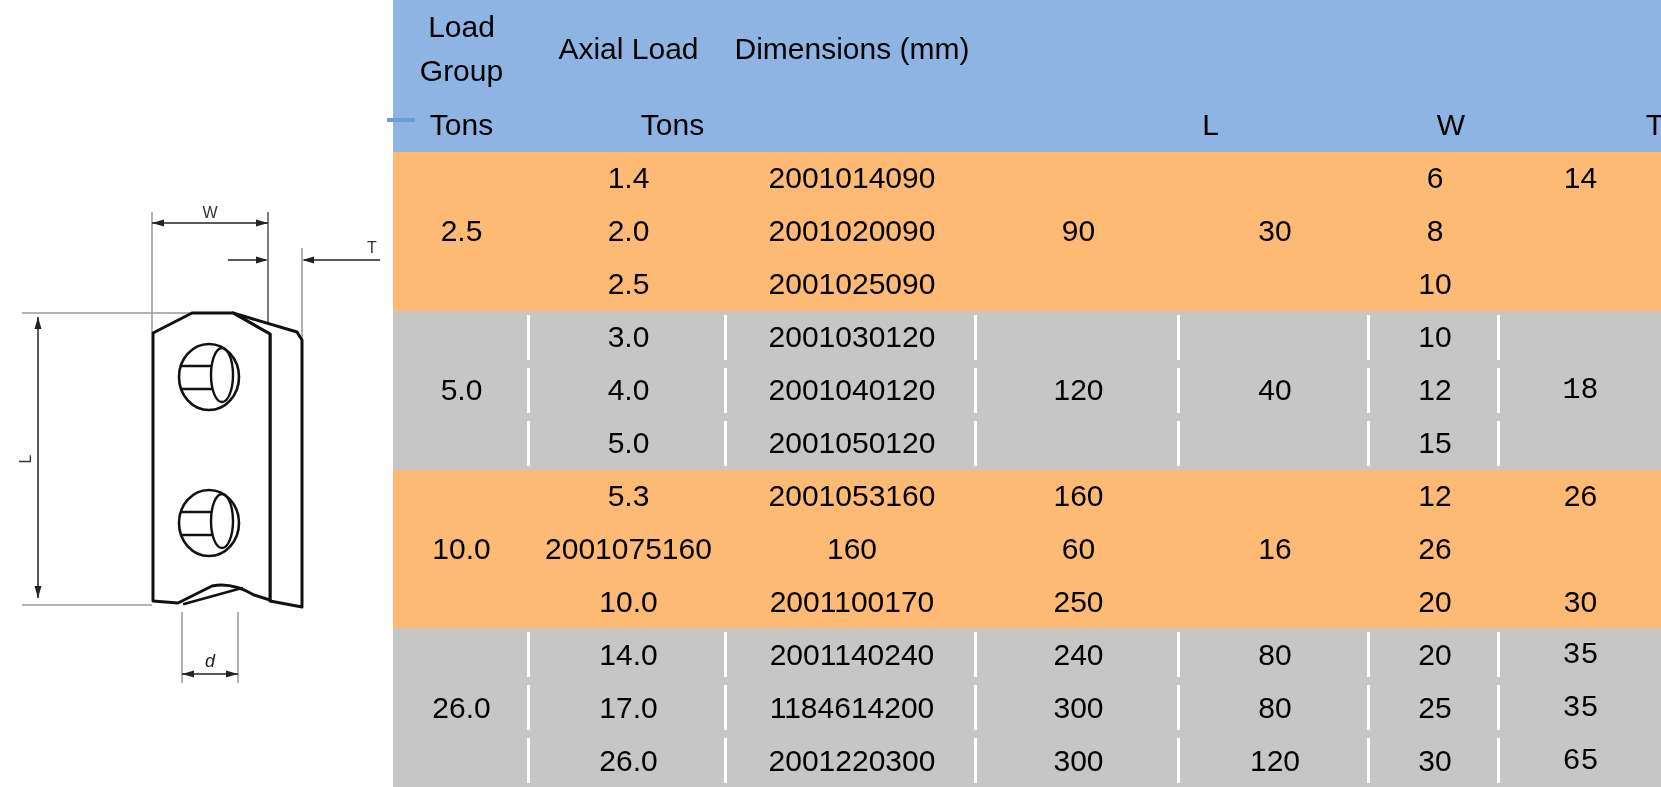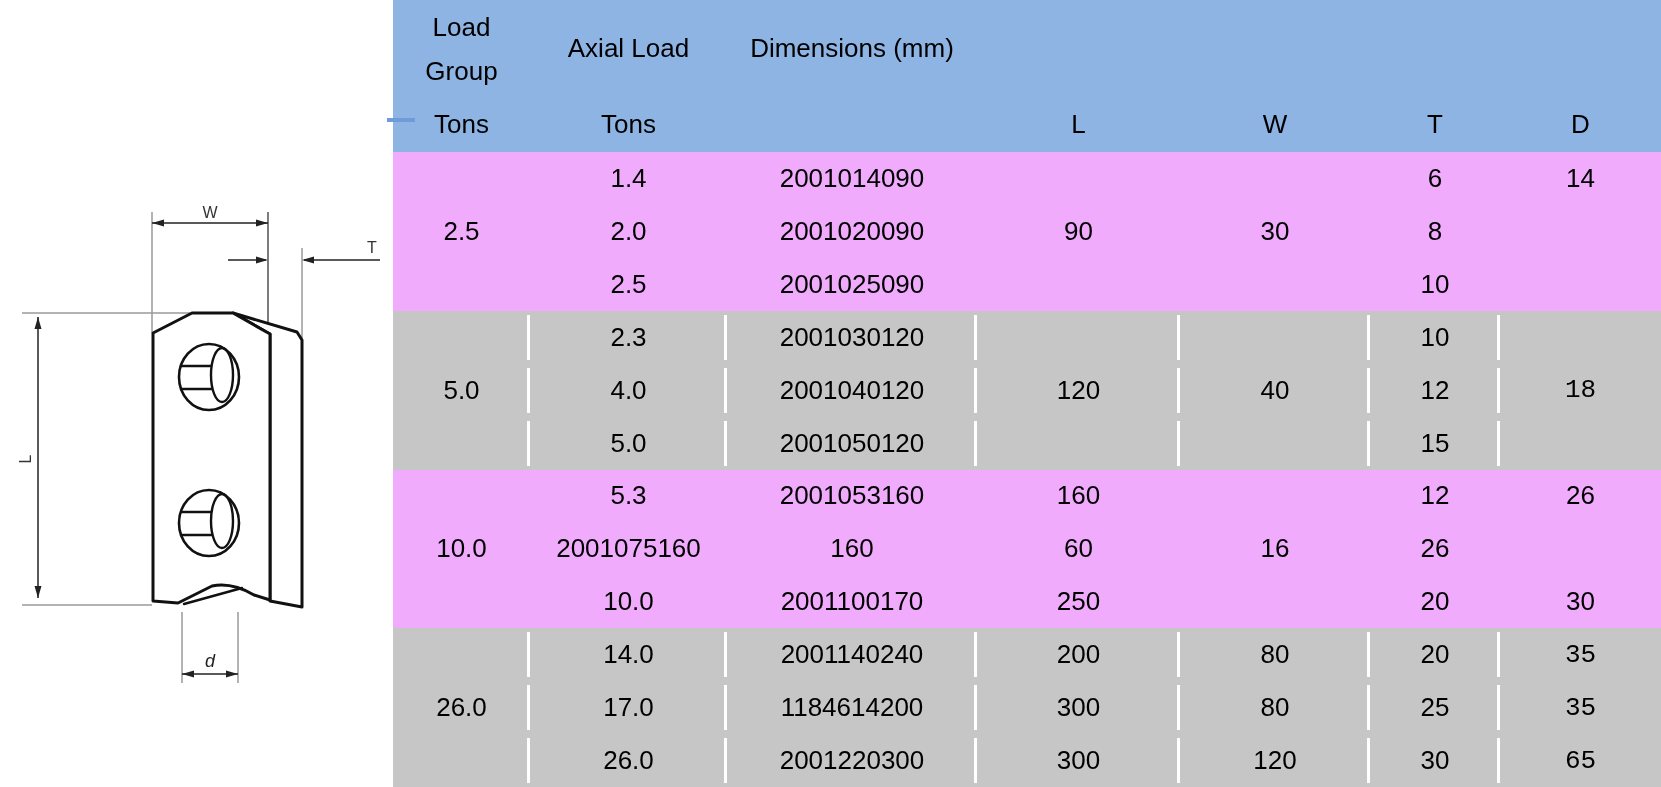--- a/index.html
+++ b/index.html
@@ -5,29 +5,29 @@
   :root{
     --hdr:#8DB4E2;
     --gray:#C6C6C6;
     --txt:#000000;
   }
   *{margin:0;padding:0;box-sizing:border-box;}
   body{background:#ffffff;font-family:"Liberation Sans", sans-serif;}
   .stage{position:relative;width:1661px;height:787px;background:#ffffff;overflow:hidden;color:var(--txt);}
 
   
-  .spec-table{position:absolute;left:393px;top:0;width:1268px;height:787px;font-size:26px;}
+  .spec-table{position:absolute;left:393px;top:0;width:1268px;height:787px;font-size:30px;}
   .thead{height:152px;background:var(--hdr);}
   .hrow1{display:grid;grid-template-columns:137px 197px 250px 684px;height:97px;}
-  .hrow2{display:grid;grid-template-columns:137px 197px 250px 203px 190px 130px 161px;height:55px;}
+  .hrow2{display:grid;grid-template-columns:137px 197px 250px 203px 190px 130px 161px;height:55px;gap:44px;}
   .hcell{display:flex;align-items:center;justify-content:center;text-align:center;}
   .hcell.two-line{flex-direction:column;line-height:44px;}
   .tbody{display:flex;flex-direction:column;height:635px;}
   .trow{display:grid;grid-template-columns:137px 197px 250px 203px 190px 130px 161px;flex:1;}
-  .band-white{background:#f0abfc;}
+  .band-white{background:#fdba74;}
   .band-gray{background:var(--gray);}
   .cell{display:flex;align-items:center;justify-content:center;white-space:nowrap;}
   .band-gray .cell{
     background-image:linear-gradient(#fff,#fff);
     background-size:3px calc(100% - 8px);
     background-position:right center;
     background-repeat:no-repeat;
   }
   .band-gray .cell:last-child{background-image:none;font-family:Liberation Mono, monospace;}
   .header-dash{position:absolute;left:-6px;top:118px;width:28px;height:4px;background:#6f9bd6;}
@@ -161,21 +161,21 @@
           <div class="cell"></div>
           <div class="cell">2.5</div>
           <div class="cell">2001025090</div>
           <div class="cell"></div>
           <div class="cell"></div>
           <div class="cell">10</div>
           <div class="cell"></div>
         </div>
         <div class="trow band-gray">
           <div class="cell"></div>
-          <div class="cell">2.3</div>
+          <div class="cell">3.0</div>
           <div class="cell">2001030120</div>
           <div class="cell"></div>
           <div class="cell"></div>
           <div class="cell">10</div>
           <div class="cell"></div>
         </div>
         <div class="trow band-gray">
           <div class="cell">5.0</div>
           <div class="cell">4.0</div>
           <div class="cell">2001040120</div>
@@ -216,21 +216,21 @@
           <div class="cell">2001100170</div>
           <div class="cell">250</div>
           <div class="cell"></div>
           <div class="cell">20</div>
           <div class="cell">30</div>
         </div>
         <div class="trow band-gray">
           <div class="cell"></div>
           <div class="cell">14.0</div>
           <div class="cell">2001140240</div>
-          <div class="cell">200</div>
+          <div class="cell">240</div>
           <div class="cell">80</div>
           <div class="cell">20</div>
           <div class="cell">35</div>
         </div>
         <div class="trow band-gray">
           <div class="cell">26.0</div>
           <div class="cell">17.0</div>
           <div class="cell">1184614200</div>
           <div class="cell">300</div>
           <div class="cell">80</div>

